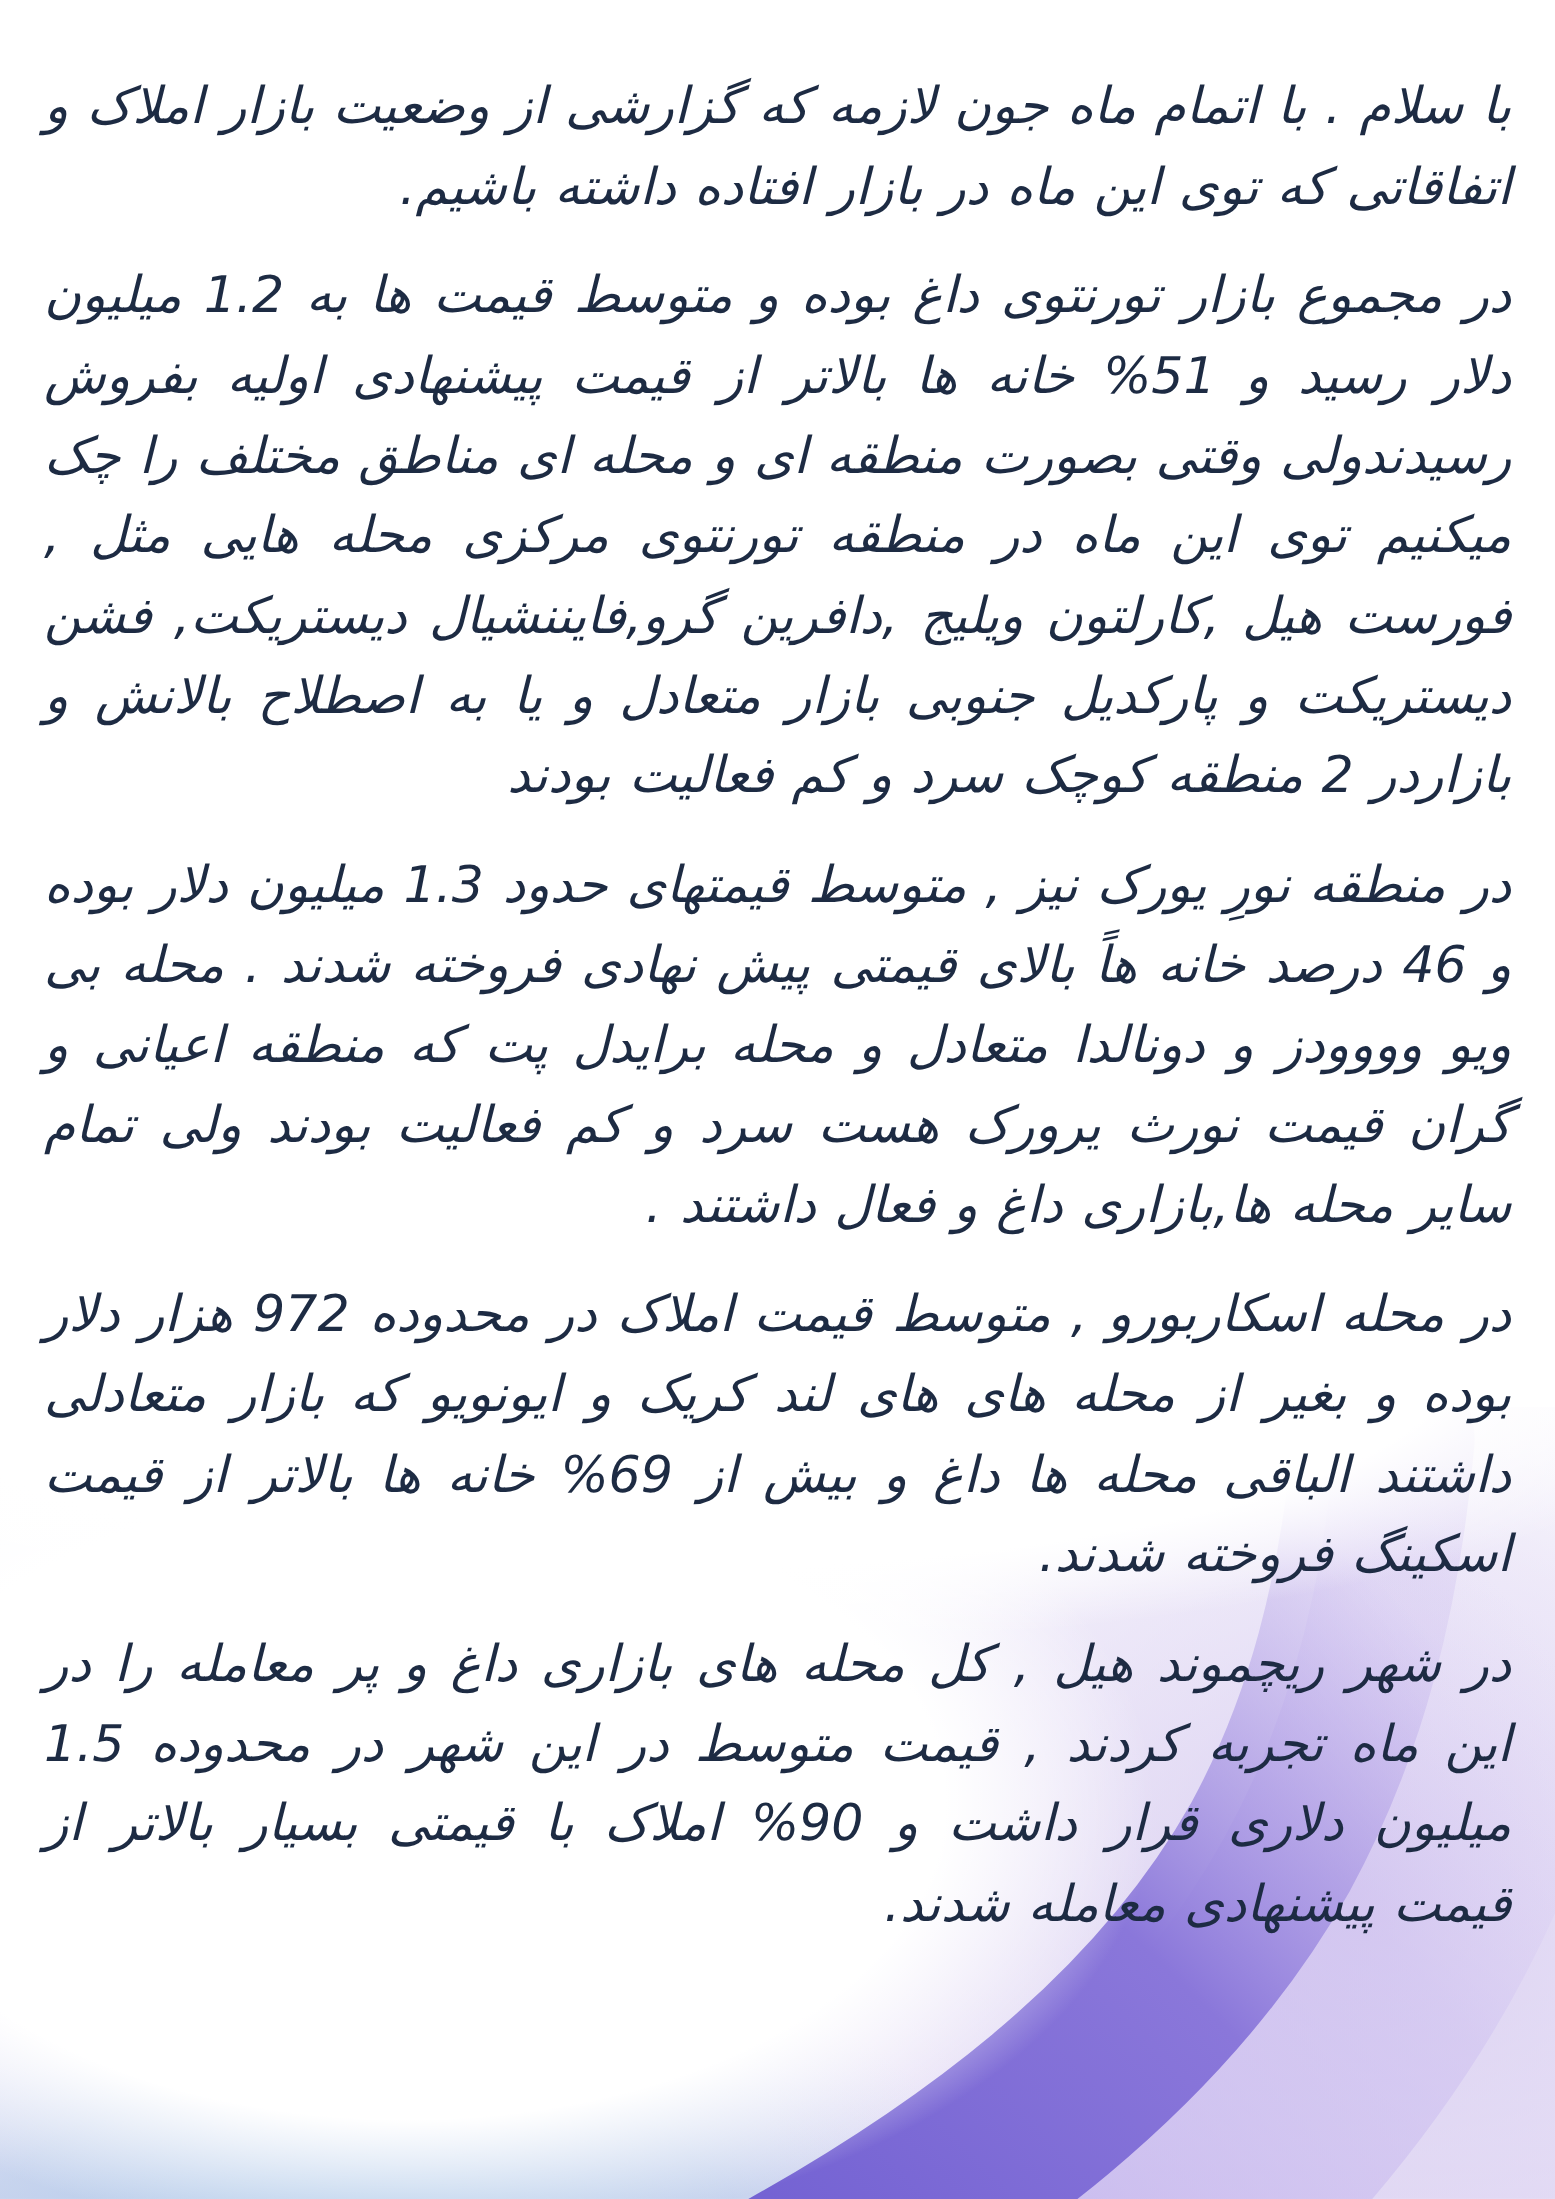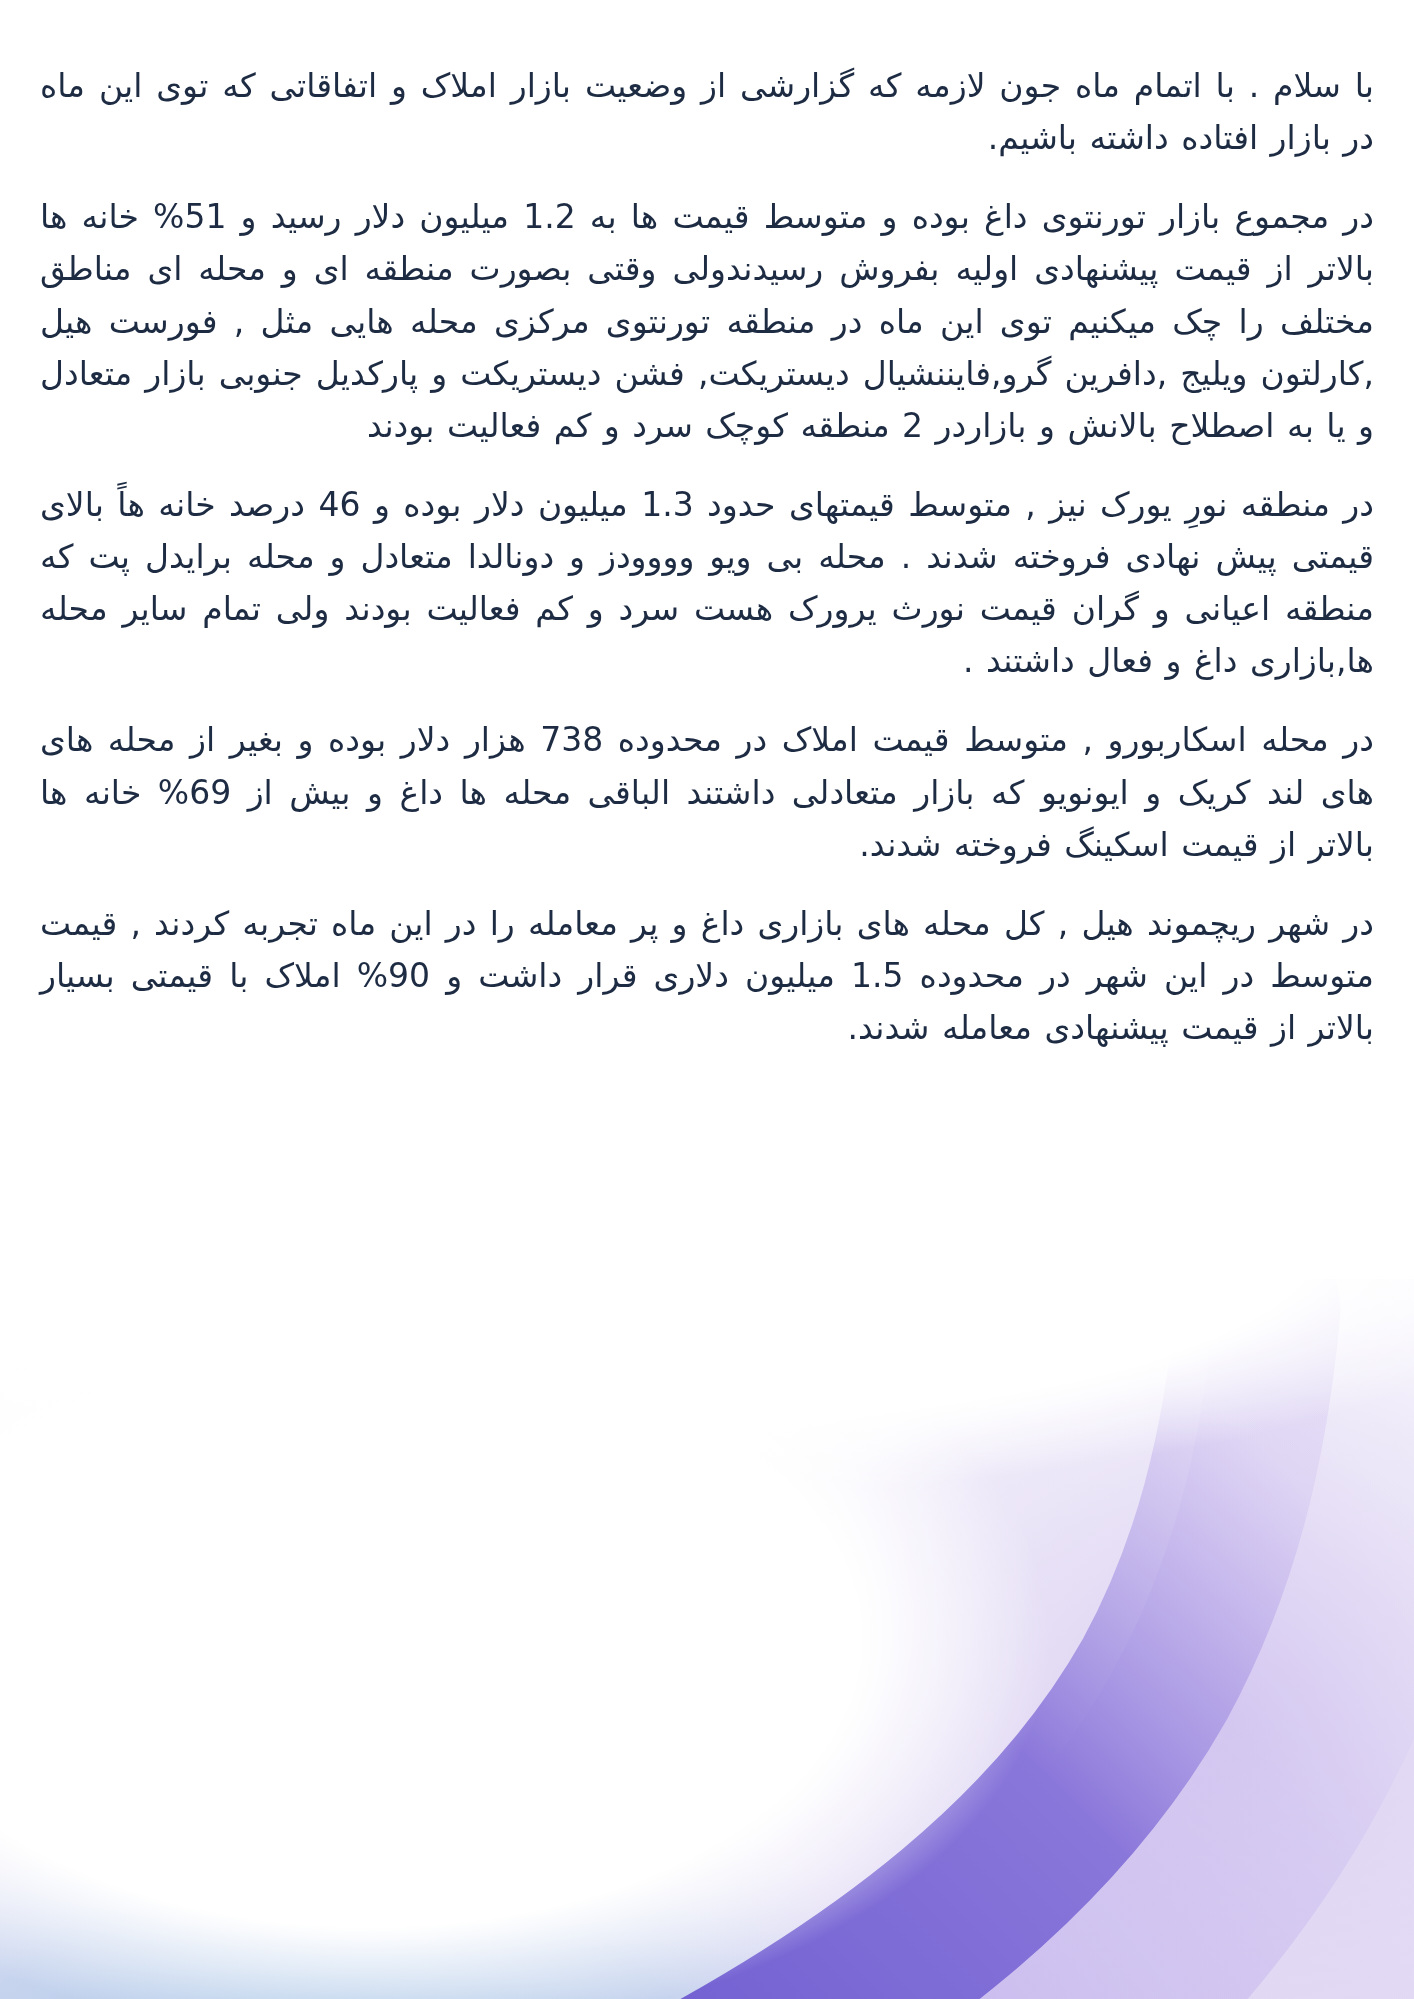--- a/index.html
+++ b/index.html
@@ -20,23 +20,24 @@
     position: relative;
   }
   .content {
     position: relative;
     z-index: 2;
     direction: rtl;
     unicode-bidi: embed;
     text-align: justify;
     text-align-last: right;
     color: #1d2b43;
-    font-size: 33px;
+    font-size: 46px;
     line-height: 1.58;
     padding: 60px 40px 0 40px;
+    font-style: italic;
   }
   .content p {
     margin: 0 0 27px 0;
     word-spacing: 2px;
   }
   .decor {
     position: absolute;
     left: 0;
     bottom: 0;
     width: 1414px;
@@ -47,21 +48,21 @@
 </style>
 </head>
 <body>
 
 <div class="page">
 
   <main class="content">
     <p>با سلام . با اتمام ماه جون لازمه که گزارشی از وضعیت بازار املاک و اتفاقاتی که توی این ماه در بازار افتاده داشته باشیم.</p>
     <p>در مجموع بازار تورنتوی داغ بوده و متوسط قیمت ها به 1.2 میلیون دلار رسید و 51% خانه ها بالاتر از قیمت پیشنهادی اولیه بفروش رسیدندولی وقتی بصورت منطقه ای و محله ای مناطق مختلف را چک میکنیم توی این ماه در منطقه تورنتوی مرکزی محله هایی مثل , فورست هیل ,کارلتون ویلیج ,دافرین گرو,فایننشیال دیستریکت, فشن دیستریکت و پارکدیل جنوبی بازار متعادل و یا به اصطلاح بالانش و بازاردر 2 منطقه کوچک سرد و کم فعالیت بودند</p>
     <p>در منطقه نورِ یورک نیز , متوسط قیمتهای حدود 1.3 میلیون دلار بوده و 46 درصد خانه هاً بالای قیمتی پیش نهادی فروخته شدند . محله بی ویو وووودز و دونالدا متعادل و محله برایدل پت که منطقه اعیانی و گران قیمت نورث یرورک هست سرد و کم فعالیت بودند ولی تمام سایر محله ها,بازاری داغ و فعال داشتند .</p>
-    <p>در محله اسکاربورو , متوسط قیمت املاک در محدوده 738 هزار دلار بوده و بغیر از محله های های لند کریک و ایونویو که بازار متعادلی داشتند الباقی محله ها داغ و بیش از 69% خانه ها بالاتر از قیمت اسکینگ فروخته شدند.</p>
+    <p>در محله اسکاربورو , متوسط قیمت املاک در محدوده 972 هزار دلار بوده و بغیر از محله های های لند کریک و ایونویو که بازار متعادلی داشتند الباقی محله ها داغ و بیش از 69% خانه ها بالاتر از قیمت اسکینگ فروخته شدند.</p>
     <p>در شهر ریچموند هیل , کل محله های بازاری داغ و پر معامله را در این ماه تجربه کردند , قیمت متوسط در این شهر در محدوده 1.5 میلیون دلاری قرار داشت و 90% املاک با قیمتی بسیار بالاتر از قیمت پیشنهادی معامله شدند.</p>
   </main>
 
   <svg class="decor" viewBox="0 0 1414 720" preserveAspectRatio="none" aria-hidden="true">
     <defs>
       <linearGradient id="hazeV" x1="0" y1="0" x2="0" y2="1">
         <stop offset="0" stop-color="#e4ddf5" stop-opacity="0"></stop>
         <stop offset="0.55" stop-color="#e2daf4" stop-opacity="0.35"></stop>
         <stop offset="1" stop-color="#ddd3f2" stop-opacity="0.75"></stop>
       </linearGradient>

